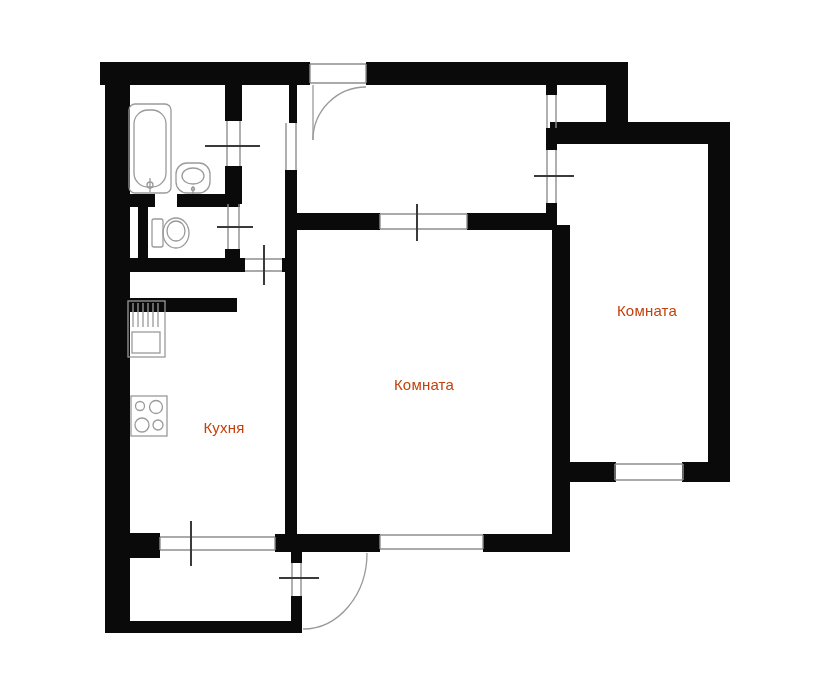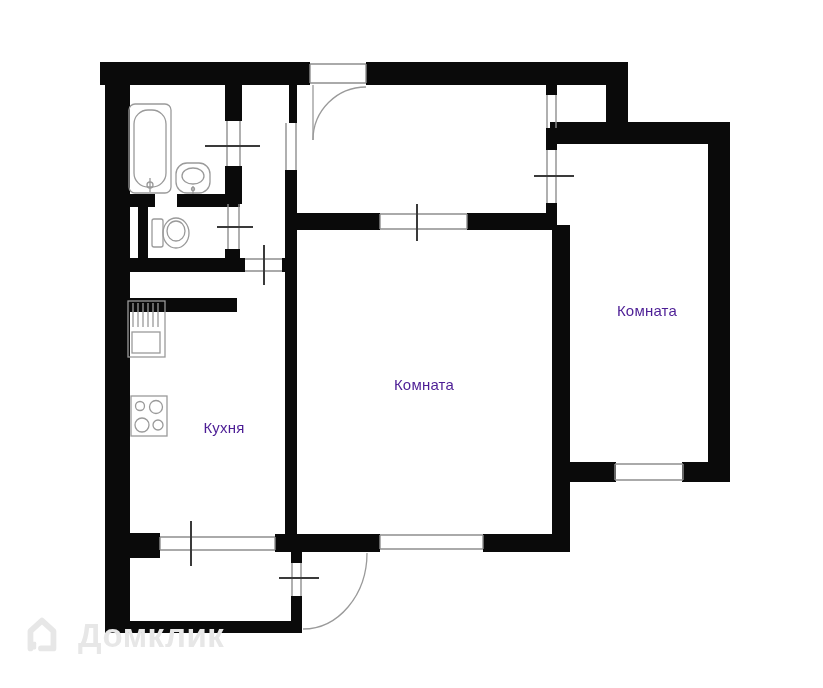--- a/index.html
+++ b/index.html
@@ -3,21 +3,21 @@
 <meta charset="utf-8">
 <style>
   html,body{margin:0;padding:0;background:#fff;}
   .plan-canvas{
     position:relative;width:823px;height:688px;background:#fff;overflow:hidden;
     font-family:"Liberation Sans",sans-serif;
   }
   .plan-canvas svg.plan-svg{position:absolute;left:0;top:0;}
   .room-label{
     position:absolute;transform:translate(-50%,-50%);
-    font-size:15px;color:#4c1d95;white-space:nowrap;letter-spacing:.2px;
+    font-size:15px;color:#c2410c;white-space:nowrap;letter-spacing:.2px;
   }
   .watermark{
     position:absolute;left:18px;top:614px;display:flex;align-items:center;gap:14px;
     color:#e7e7e7;
   }
   .watermark .brand{
     font-size:33px;font-weight:bold;letter-spacing:.5px;line-height:1;
   }
 </style>
 </head>
@@ -167,21 +167,14 @@
         <circle cx="142" cy="425" r="7"></circle>
         <circle cx="158" cy="425" r="5"></circle>
       </g>
     </g>
   </svg>
 
   <div class="room-label" style="left:224px;top:427px">Кухня</div>
   <div class="room-label" style="left:424px;top:384px">Комната</div>
   <div class="room-label" style="left:647px;top:310px">Комната</div>
 
-  <div class="watermark">
-    <svg width="46" height="42" viewBox="0 0 48 40">
-      <path d="M13 34 V16 L25 5 L37 16 V34 H24" fill="none" stroke="#e7e7e7" stroke-width="6" stroke-linejoin="round" stroke-linecap="round"></path>
-      <rect x="11" y="27" width="8" height="8" rx="1.5" fill="#e7e7e7"></rect>
-    </svg>
-    <span class="brand">Домклик</span>
-  </div>
 
 </div>
 
 </body></html>

